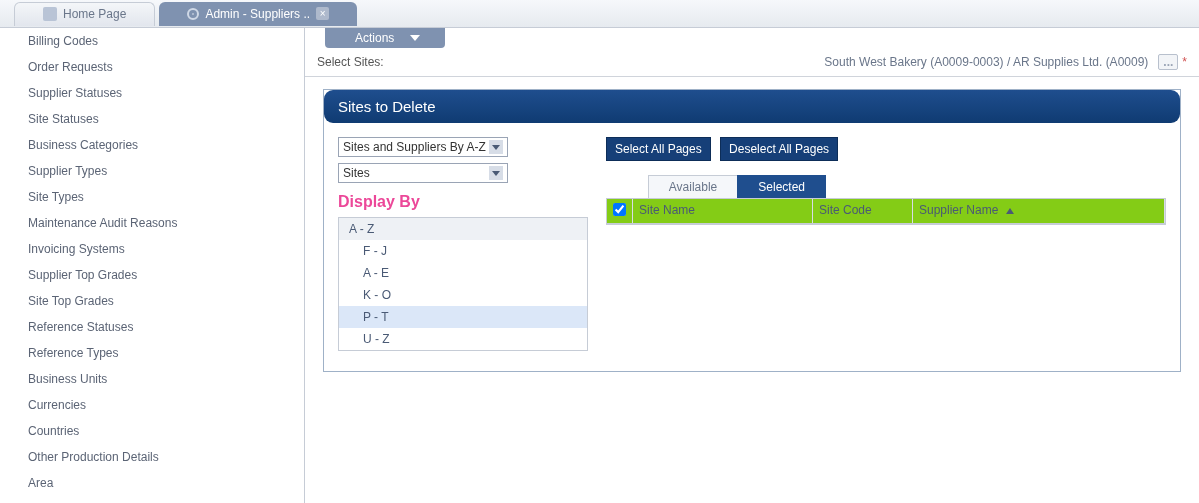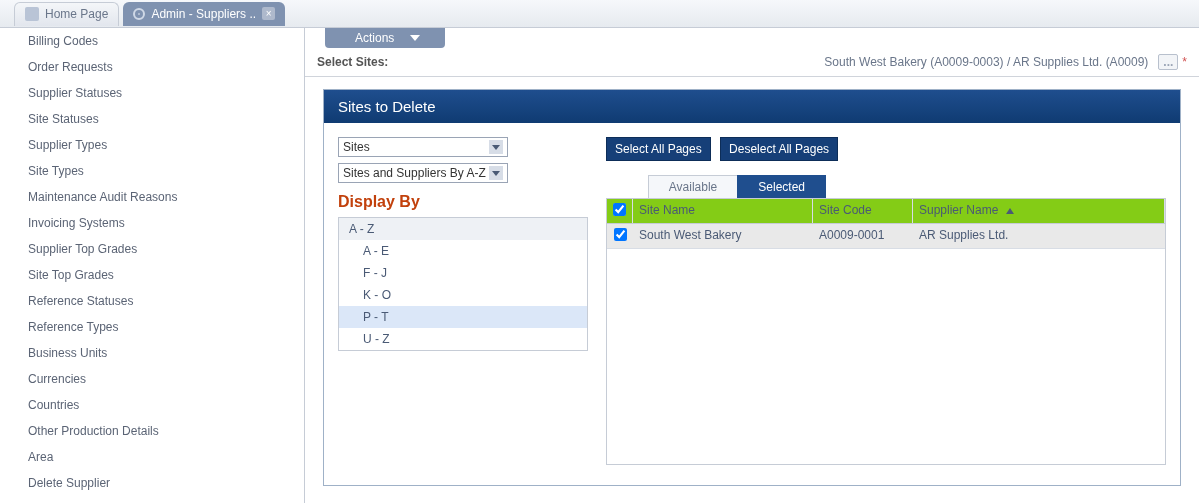--- a/index.html
+++ b/index.html
@@ -19,21 +19,21 @@
     align-items: center;
     background: linear-gradient(#f6f8fb,#e6eaef);
     border-bottom: 1px solid #c6ccd6;
     height: 28px;
     padding-left: 14px;
   }
   .tab {
     display: flex;
     align-items: center;
     gap: 6px;
-    padding: 4px 10px;
+    padding: 4px 28px;
     border-radius: 6px 6px 0 0;
     margin-right: 4px;
     height: 24px;
     font-size: 12px;
     color: #6a768a;
   }
   .tab-home {
     background: linear-gradient(#f4f6f9,#e2e6ed);
     border: 1px solid #c6ccd6;
     border-bottom: none;
@@ -98,57 +98,58 @@
   }
   .actions-wrapper{padding-left:10px;}
   .actions-arrow{
     width:0;height:0;border-left:5px solid transparent;border-right:5px solid transparent;
     border-top:6px solid #fff;display:inline-block;
   }
   .select-sites-row{
     display:flex;align-items:center;padding:6px 12px;font-size:12px;color:#555;
     border-bottom:1px solid #d0d4db;
   }
-  .select-sites-row .label{font-weight:bold;margin-right:auto;}
+  .select-sites-row .label{font-weight:normal;margin-right:auto;}
   .select-sites-row .value{color:#6a768a;}
   .browse-btn{
     margin-left:10px;width:20px;height:16px;border:1px solid #b8c0cd;border-radius:2px;
     background:#f2f4f7;display:flex;align-items:center;justify-content:center;color:#9aa4b5;font-weight:bold;
   }
   .req{color:#d05050;margin-left:4px;}
 
   
   .panel-area{padding:12px 18px;flex:1;}
   .panel{
     border:1px solid #9fb1c7;
   }
   .panel-header{
     background:linear-gradient(#1f4e8e,#0f3b72);
     color:#fff;
     padding:8px 14px;
     font-size:15px;
+    border-radius:9px;
   }
   .panel-body{padding:14px 14px 20px;display:flex;gap:18px;align-items:flex-start;}
   .left-col{width:250px;}
   .dropdown{
     width:170px;display:flex;align-items:center;justify-content:space-between;
     border:1px solid #9aa4b5;background:#fff;padding:2px 4px;font-size:12px;color:#333;margin-bottom:6px;
   }
   .dropdown .dd-arrow{
     width:14px;height:14px;background:#d7ddE7;display:flex;align-items:center;justify-content:center;
   }
   .dropdown .dd-arrow::after{
     content:"";width:0;height:0;border-left:4px solid transparent;border-right:4px solid transparent;
     border-top:5px solid #4a5a75;
   }
   .btn-blue{
     background:#163f78;color:#fff;border:1px solid #0d2d58;padding:4px 8px;font-size:12px;
     display:inline-block;margin-right:6px;cursor:pointer;
   }
-  .displayby-title{font-size:16px;font-weight:bold;color:#c2410c;margin:10px 0 6px;}
+  .displayby-title{font-size:16px;font-weight:bold;color:#ec4899;margin:10px 0 6px;}
   .az-list{border:1px solid #c6ccd6;}
   .az-item{padding:4px 10px;color:#4a5a75;font-size:12px;cursor:pointer;}
   .az-item.header{background:#eef1f5;font-weight:normal;}
   .az-item.sel{background:#dbe7f8;}
 
   
   .right-col{flex:1;display:flex;flex-direction:column;}
   .top-btn-row{margin-bottom:14px;}
   .grid-tabs{display:flex;justify-content:flex-end;border-bottom:1px solid #c6ccd6;padding-right:340px;}
   .gtab{padding:4px 20px;font-size:12px;border:1px solid #c6ccd6;border-bottom:none;margin-left:-1px;}
@@ -189,20 +190,21 @@
   </div>
 </div>
 
 <div class="main">
 
   <div class="sidebar">
     <div class="side-item">Billing Codes</div>
     <div class="side-item">Order Requests</div>
     <div class="side-item">Supplier Statuses</div>
     <div class="side-item">Site Statuses</div>
+    <div class="side-item">Business Categories</div>
     <div class="side-item">Supplier Types</div>
     <div class="side-item">Site Types</div>
     <div class="side-item">Maintenance Audit Reasons</div>
     <div class="side-item">Invoicing Systems</div>
     <div class="side-item">Supplier Top Grades</div>
     <div class="side-item">Site Top Grades</div>
     <div class="side-item">Reference Statuses</div>
     <div class="side-item">Reference Types</div>
     <div class="side-item">Business Units</div>
     <div class="side-item">Currencies</div>
@@ -227,32 +229,32 @@
       <span class="req">*</span>
     </div>
 
     <div class="panel-area">
       <div class="panel">
         <div class="panel-header">Sites to Delete</div>
         <div class="panel-body">
 
           <div class="left-col">
             <div class="dropdown">
+              <span>Sites and Suppliers By A-Z</span>
+              <span class="dd-arrow"></span>
+            </div>
+            <div class="dropdown">
               <span>Sites</span>
-              <span class="dd-arrow"></span>
-            </div>
-            <div class="dropdown">
-              <span>Sites and Suppliers By A-Z</span>
               <span class="dd-arrow"></span>
             </div>
             <div class="displayby-title">Display By</div>
             <div class="az-list">
               <div class="az-item header">A - Z</div>
+              <div class="az-item" style="padding-left:24px">F - J</div>
               <div class="az-item" style="padding-left:24px">A - E</div>
-              <div class="az-item" style="padding-left:24px">F - J</div>
               <div class="az-item" style="padding-left:24px">K - O</div>
               <div class="az-item sel" style="padding-left:24px">P - T</div>
               <div class="az-item" style="padding-left:24px">U - Z</div>
             </div>
           </div>
 
           <div class="right-col">
             <div class="top-btn-row">
               <span class="btn-blue">Select All Pages</span>
               <span class="btn-blue">Deselect All Pages</span>
@@ -266,29 +268,19 @@
                 <div class="gh-cell gh-check">
                   <input type="checkbox" checked="" style="">
                 </div>
                 <div class="gh-cell gh-site">Site Name</div>
                 <div class="gh-cell gh-code">Site Code</div>
                 <div class="gh-cell gh-sup">
                   <span>Supplier Name</span>
                   <span class="sort-arrow"></span>
                 </div>
               </div>
-              <div class="grid-body">
-                <div class="grid-row">
-                  <div class="gr-cell gr-check">
-                    <input type="checkbox" checked="" style="">
-                  </div>
-                  <div class="gr-cell gr-site">South West Bakery</div>
-                  <div class="gr-cell gr-code">A0009-0001</div>
-                  <div class="gr-cell gr-sup">AR Supplies Ltd.</div>
-                </div>
-              </div>
             </div>
           </div>
         </div>
       </div>
     </div>
   </div>
 </div>
 
 </body></html>

